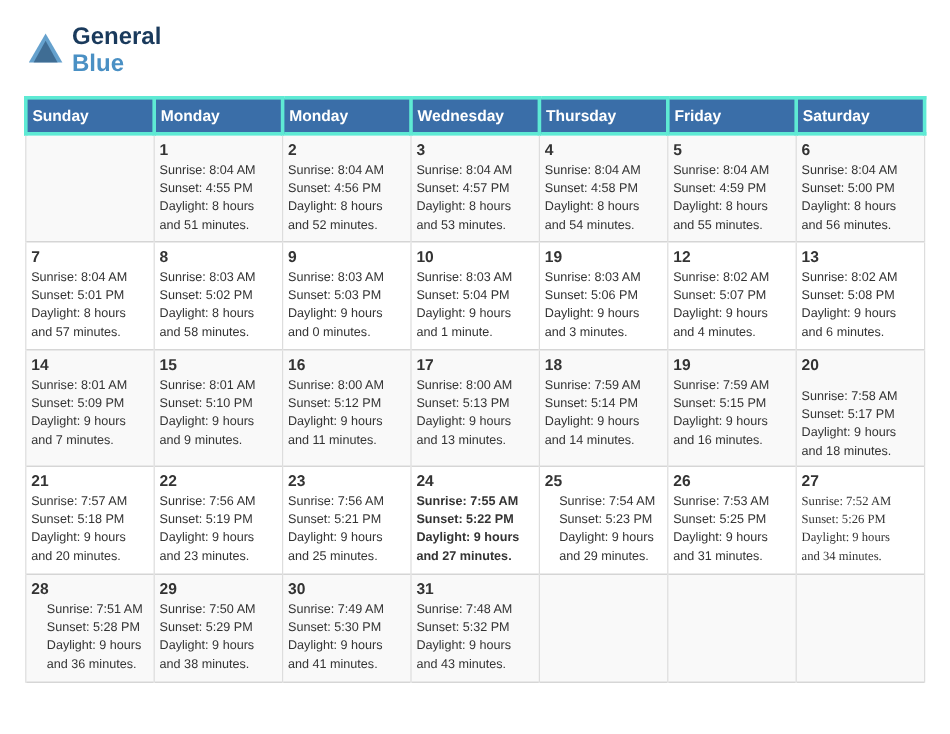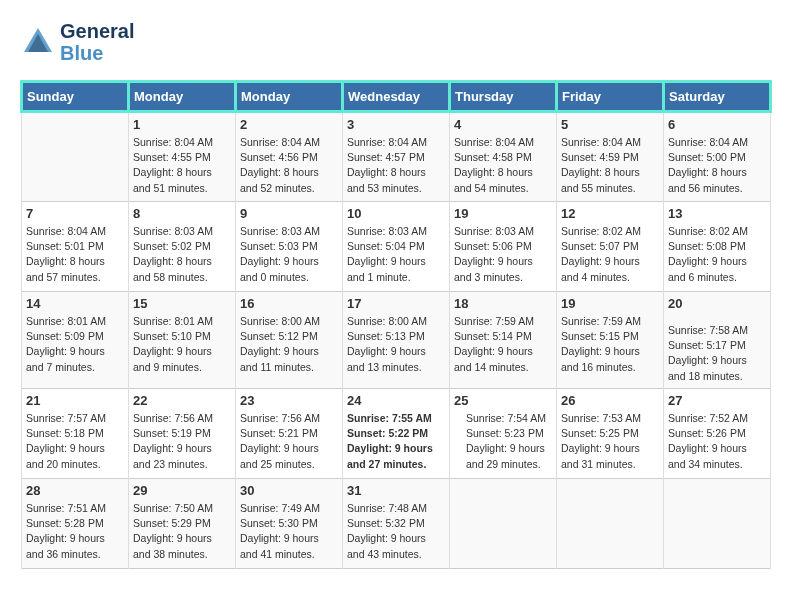--- a/index.html
+++ b/index.html
@@ -302,30 +302,30 @@
         </td>
         <td>
           <span class="day-number">26</span>
           <div class="cell-content" style="white-space: pre-line;">Sunrise: 7:53 AM
 Sunset: 5:25 PM
 Daylight: 9 hours
 and 31 minutes.</div>
         </td>
         <td>
           <span class="day-number">27</span>
-          <div class="cell-content" style="white-space: pre-line;">Sunrise: 7:52 AM
+          <div class="cell-content" style="white-space: pre-line; font-family: Liberation Serif, serif;">Sunrise: 7:52 AM
 Sunset: 5:26 PM
 Daylight: 9 hours
 and 34 minutes.</div>
         </td>
       </tr>
       <tr>
         <td>
           <span class="day-number">28</span>
-          <div class="cell-content" style="white-space: pre-line;">Sunrise: 7:51 AM
+          <div class="cell-content" style="white-space: pre-line; margin-left: 13px;">Sunrise: 7:51 AM
 Sunset: 5:28 PM
 Daylight: 9 hours
 and 36 minutes.</div>
         </td>
         <td>
           <span class="day-number">29</span>
           <div class="cell-content" style="white-space: pre-line;">Sunrise: 7:50 AM
 Sunset: 5:29 PM
 Daylight: 9 hours
 and 38 minutes.</div>

